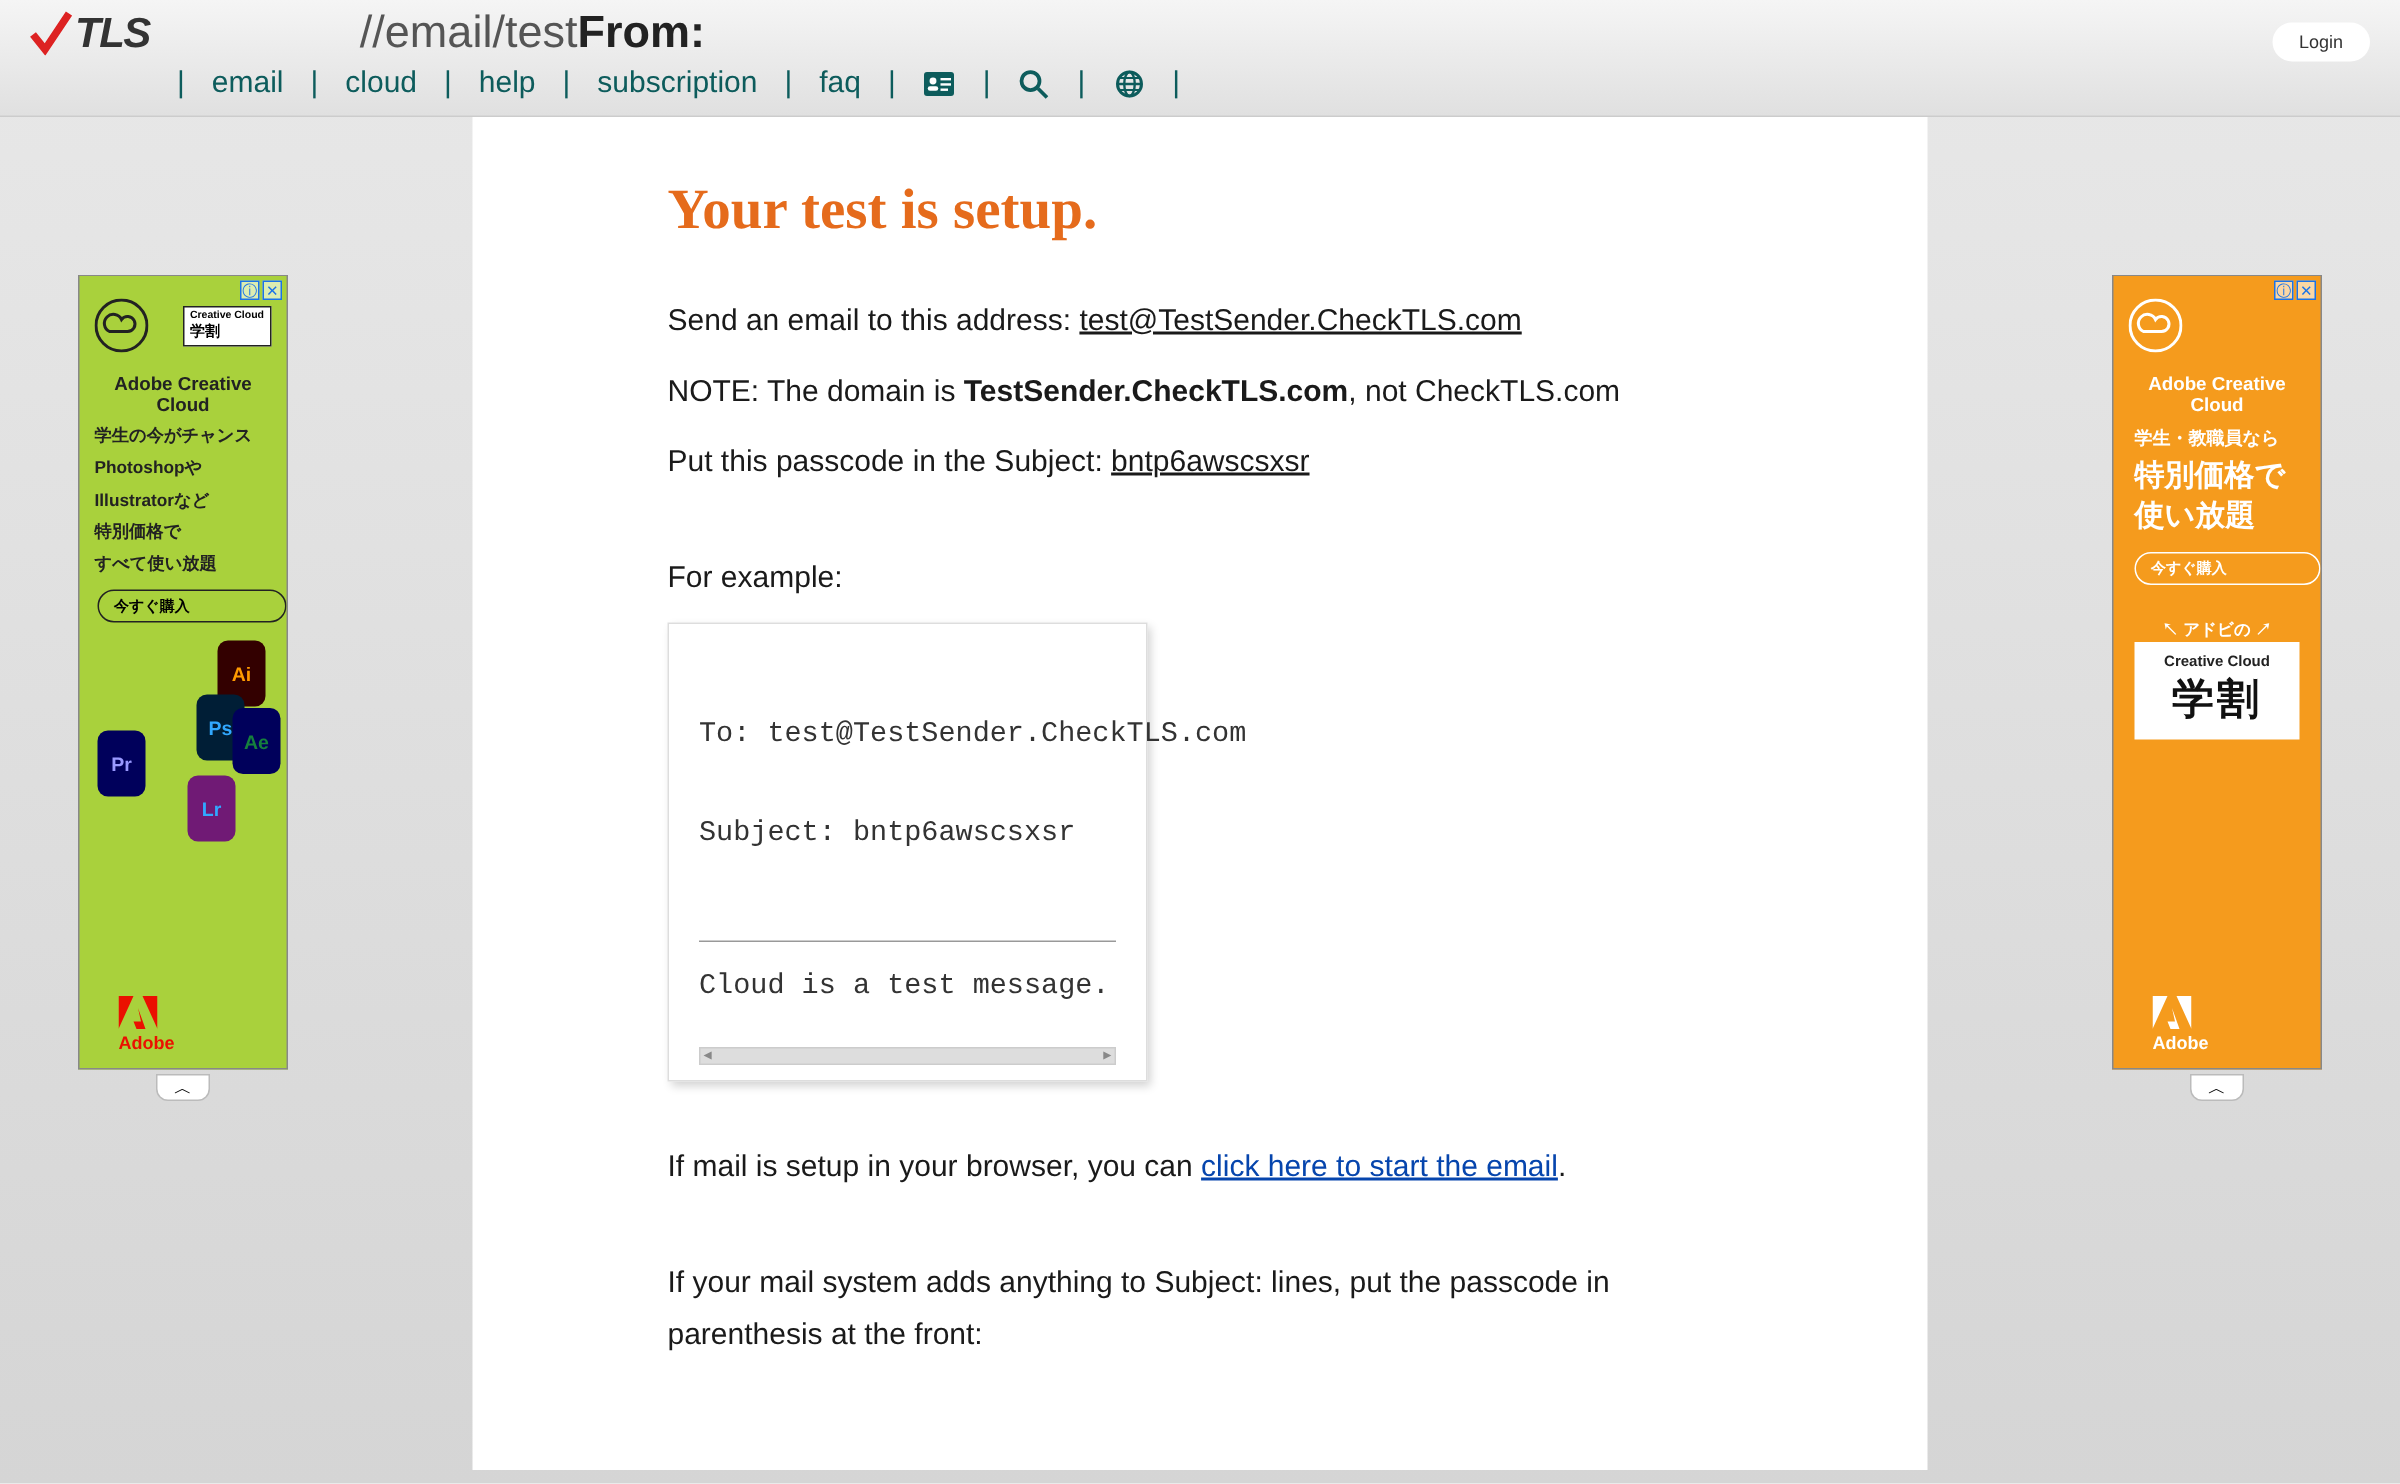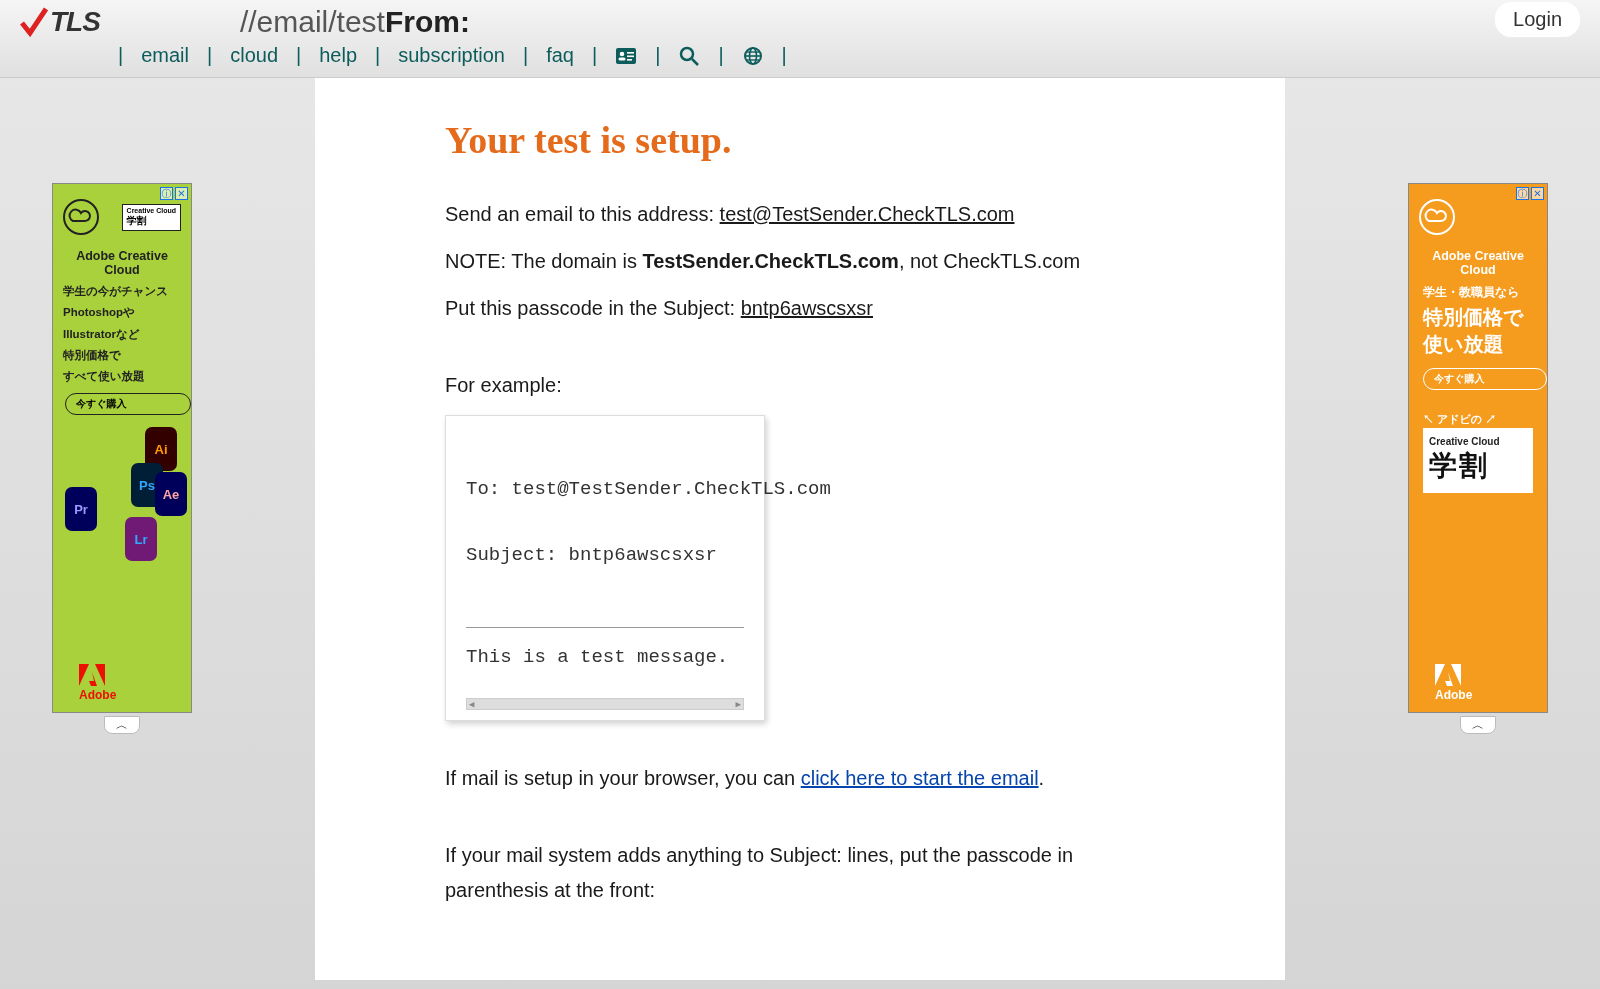--- a/index.html
+++ b/index.html
@@ -33,26 +33,26 @@
     .page-title {
       margin-left: 140px;
       font-size: 30px;
       color: #333;
     }
     .page-title .path { color: #555; text-align: right; }
     .page-title .name { font-weight: bold; color: #222; }
     .login-btn {
       position: absolute;
       right: 20px;
-      top: 2px;
+      top: 15px;
       background: #fff;
       border: none;
       border-radius: 16px;
       padding: 6px 18px;
-      font-size: 20px;
+      font-size: 12px;
       color: #333;
       cursor: pointer;
     }
     .nav {
       display: flex;
       align-items: center;
       padding: 5px 100px;
       font-size: 20px;
       color: #0d5c5c;
     }
@@ -221,21 +221,21 @@
       border-radius: 7px;
       display: flex;
       align-items: center;
       justify-content: center;
       font-weight: bold;
       font-size: 13px;
       color: #fff;
     }
     .ic-ai { background: #330000; color: #ff9a00; top: 0; right: 14px; }
     .ic-ps { background: #001e36; color: #31a8ff; top: 36px; right: 28px; }
-    .ic-ae { background: #00005b; color: #fca5a5; top: 45px; right: 4px; }
+    .ic-ae { background: #00005b; color: #15803d; top: 45px; right: 4px; }
     .ic-pr { background: #00005b; color: #9999ff; top: 60px; left: 12px; }
     .ic-lr { background: #701a75; color: #31a8ff; top: 90px; right: 34px; }
     .ad-adobe {
       position: absolute;
       bottom: 10px;
       left: 12px;
       display: flex;
       flex-direction: column;
       align-items: flex-start;
       margin-left: 14px;
@@ -271,21 +271,21 @@
       padding: 3px 10px;
       font-size: 10px;
       display: inline-block;
       margin: 10px 0 8px 14px;
       font-weight: bold;
     }
     .ad-right .ad-box {
       background: #fff;
       margin: 30px 14px 16px 14px;
       padding: 8px 6px;
-      text-align: left;
+      text-align: center;
       position: relative;
     }
     .ad-right .ad-box-top {
       position: absolute;
       top: -16px;
       left: 0; right: 0;
       font-size: 11px;
       color: #fff;
       font-weight: bold;
     }
@@ -402,21 +402,21 @@
 
     <div class="spacer"></div>
 
     <p>For example:</p>
 
     <div class="example-box">
       <div class="hdr">
         <div>To: test@TestSender.CheckTLS.com</div>
         <div>Subject: bntp6awscsxsr</div>
       </div>
-      <div class="body">This is a test message.</div>
+      <div class="body">Cloud is a test message.</div>
       <div class="scroll">
           <span>◀</span>
           <span>▶</span>
         </div>
     </div>
 
     <p>
       <span>If mail is setup in your browser, you can </span><a class="link">click here to start the email</a><span>.</span>
     </p>
 

